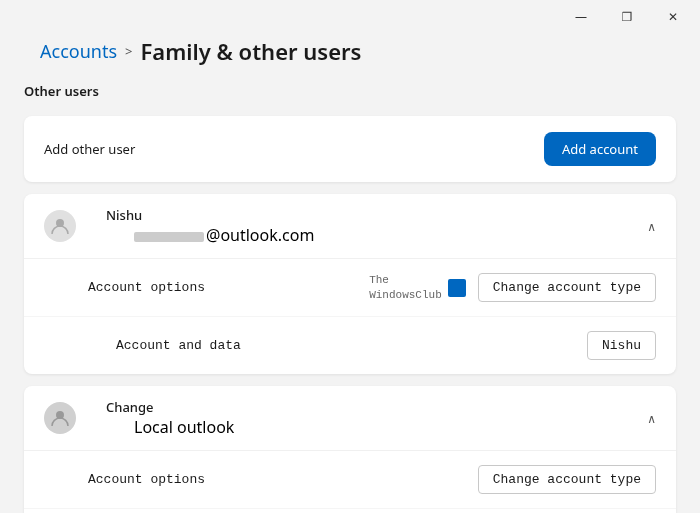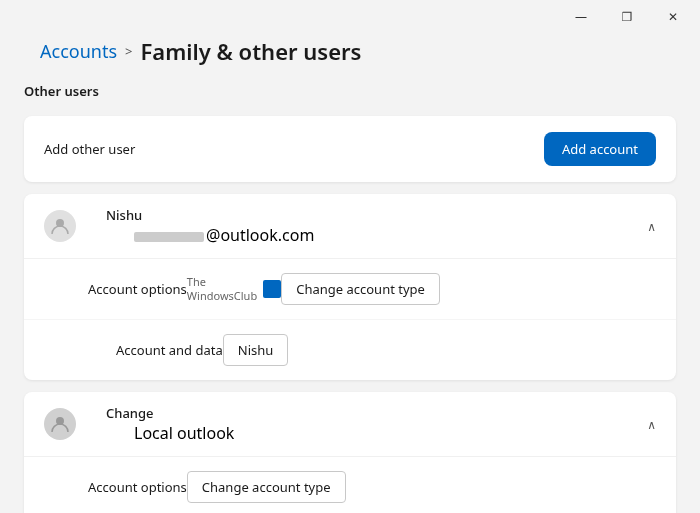--- a/index.html
+++ b/index.html
@@ -156,35 +156,37 @@
     }
     .chevron {
       font-size: 12px;
       color: #555;
     }
 
     
     .user-option-row {
       display: flex;
       align-items: center;
+      justify-content: space-between;
       padding: 14px 20px 14px 64px;
       border-bottom: 1px solid #f5f5f5;
+      font-family: Liberation Mono, monospace;
     }
     .user-option-row:last-child {
       border-bottom: none;
       margin-left: 28px;
     }
     .user-option-label {
       font-size: 13px;
       color: #1a1a1a;
     }
     .user-option-right {
       display: flex;
       align-items: center;
-      gap: 0;
+      gap: 12px;
     }
 
     .btn-outline {
       background: white;
       color: #1a1a1a;
       border: 1px solid #c8c8c8;
       border-radius: 4px;
       padding: 6px 14px;
       font-size: 13px;
       cursor: pointer;

